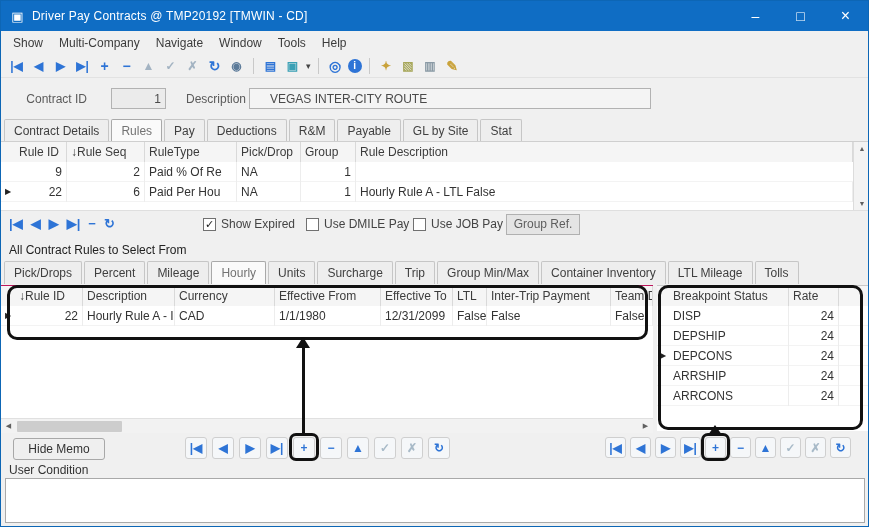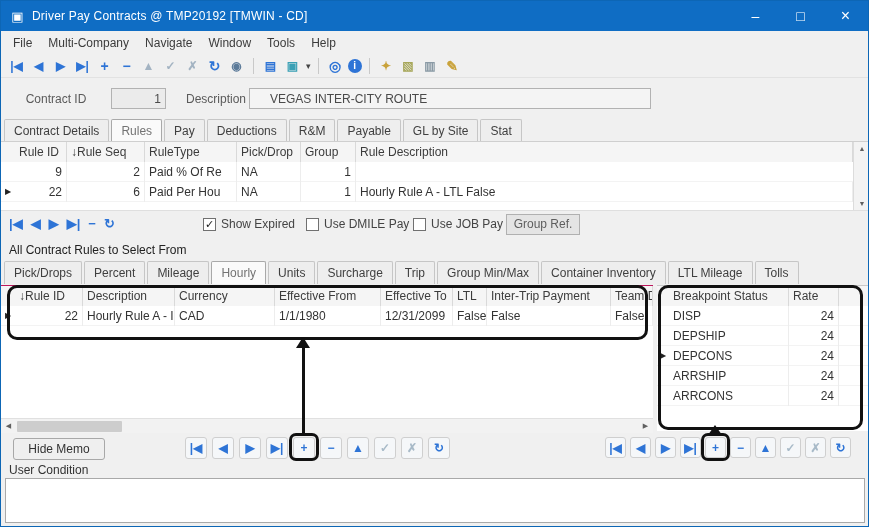--- a/index.html
+++ b/index.html
@@ -25,21 +25,21 @@
   .tbtn.big{font-size:14px}
   .tsep{width:1px;height:16px;background:#c9c9c9;margin:0 4px}
   .c-blue{color:#2e74d6}.c-dim{color:#a3b3c2}.c-slate{color:#5b7a99}.c-teal{color:#3aa0b5}
   .c-gold{color:#c9a23a}.c-olive{color:#a7a75a}.c-gray{color:#8a9aa5}
   .circlei{width:14px;height:14px;border-radius:50%;background:#2e74d6;color:#fff;font-size:10px;font-weight:bold;display:flex;align-items:center;justify-content:center}
   .caret{font-size:9px;color:#444;margin-left:1px}
 
   
   .hband{position:absolute;left:0;top:77px;right:0;height:39px}
   .flabel{position:absolute;color:#5a5a5a;top:14px}
-  .l-cid{left:14px;width:82px;text-align:center}
+  .l-cid{left:4px;width:82px;text-align:right}
   .l-desc{left:185px;width:60px}
   .fld{position:absolute;top:10px;height:21px;border:1px solid #b2b2b2;font-family:"Liberation Sans",sans-serif;font-size:12px;color:#4a4a4a}
   .f-cid{left:110px;width:55px;background:#ebebeb;text-align:right;padding-right:4px}
   .f-desc{left:248px;width:402px;background:#f4f4f4;padding-left:20px}
 
   
   .tabs{position:absolute;display:flex;align-items:flex-end;padding-left:3px}
   .tabs1{left:0;top:117px;height:24px}
   .tabs2{left:0;top:259px;height:24px}
   .tab{padding:4px 9px 4px;border:1px solid #c6c6c6;border-bottom:none;background:#eeeeee;margin-right:2px;border-radius:2px 2px 0 0;color:#3f3f3f;white-space:nowrap}
@@ -114,21 +114,21 @@
     <span class="appicon">▣</span>
     <span class="wtitle">Driver Pay Contracts @ TMP20192 [TMWIN - CD]</span>
     <span class="wbtns">
       <span class="wbtn">–</span>
       <span class="wbtn">□</span>
       <span class="wbtn close">×</span>
     </span>
   </div>
 
   <div class="menubar">
-    <span class="mitem">File</span>
+    <span class="mitem">Show</span>
     <span class="mitem">Multi-Company</span>
     <span class="mitem">Navigate</span>
     <span class="mitem">Window</span>
     <span class="mitem">Tools</span>
     <span class="mitem">Help</span>
   </div>
 
   <div class="toolbar">
     <span class="tbtn c-blue">|◀</span>
     <span class="tbtn c-blue">◀</span>

